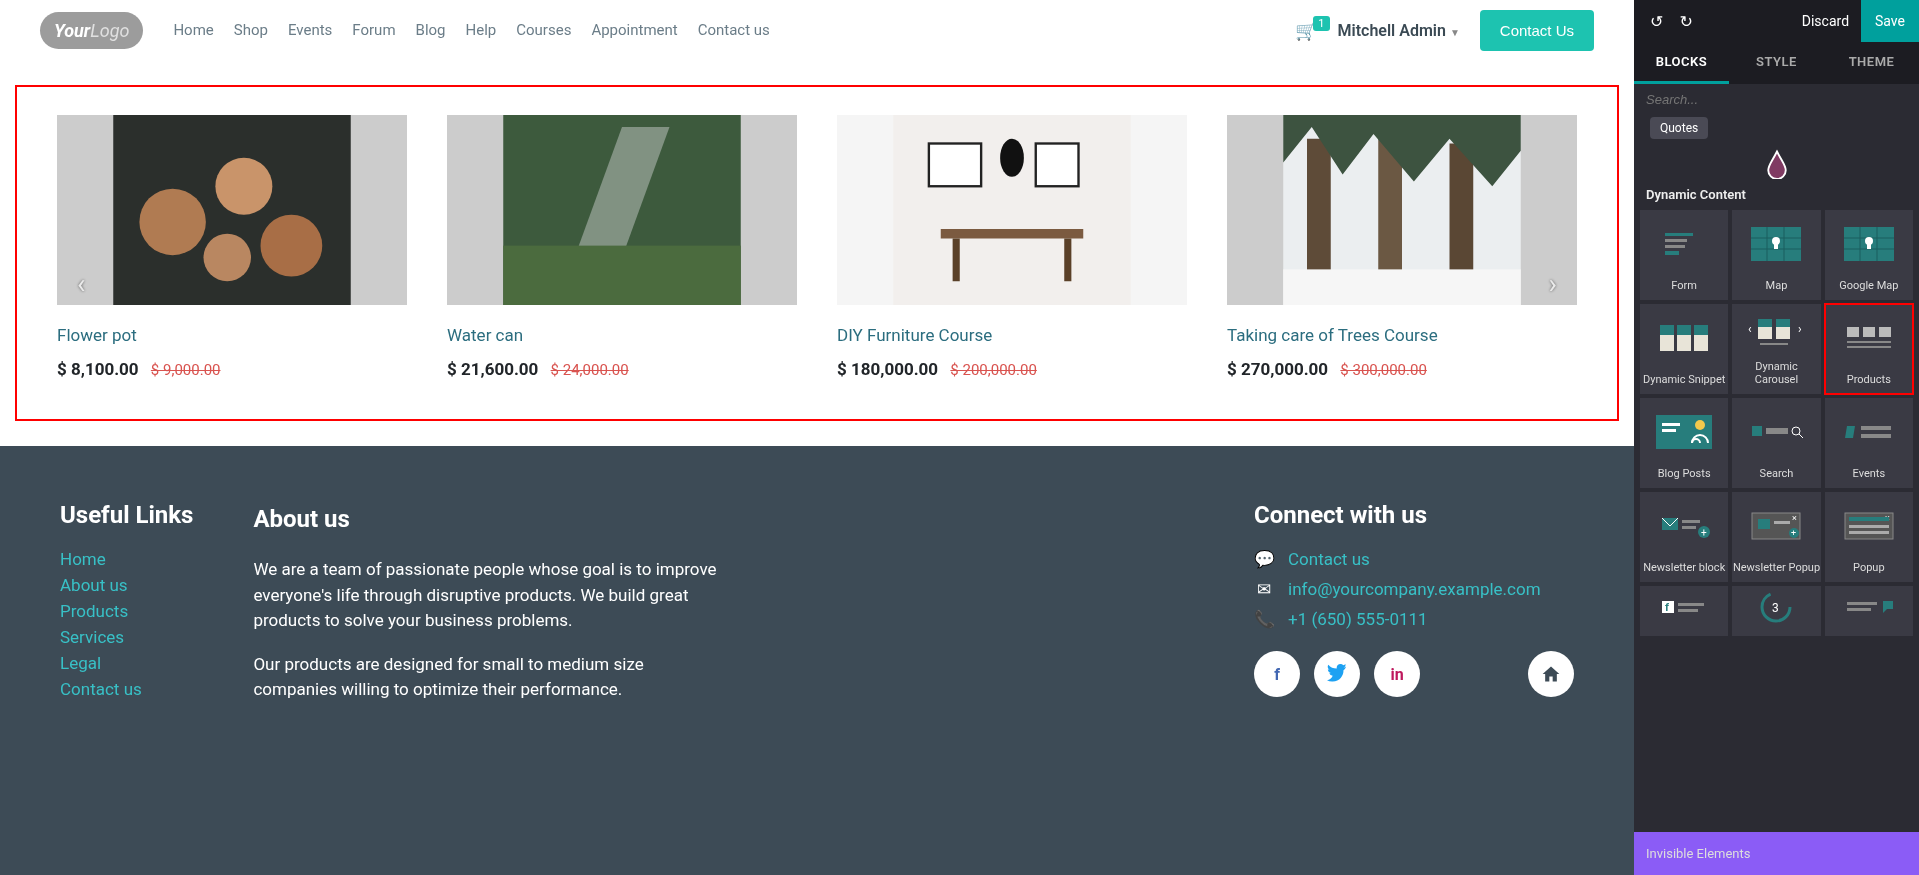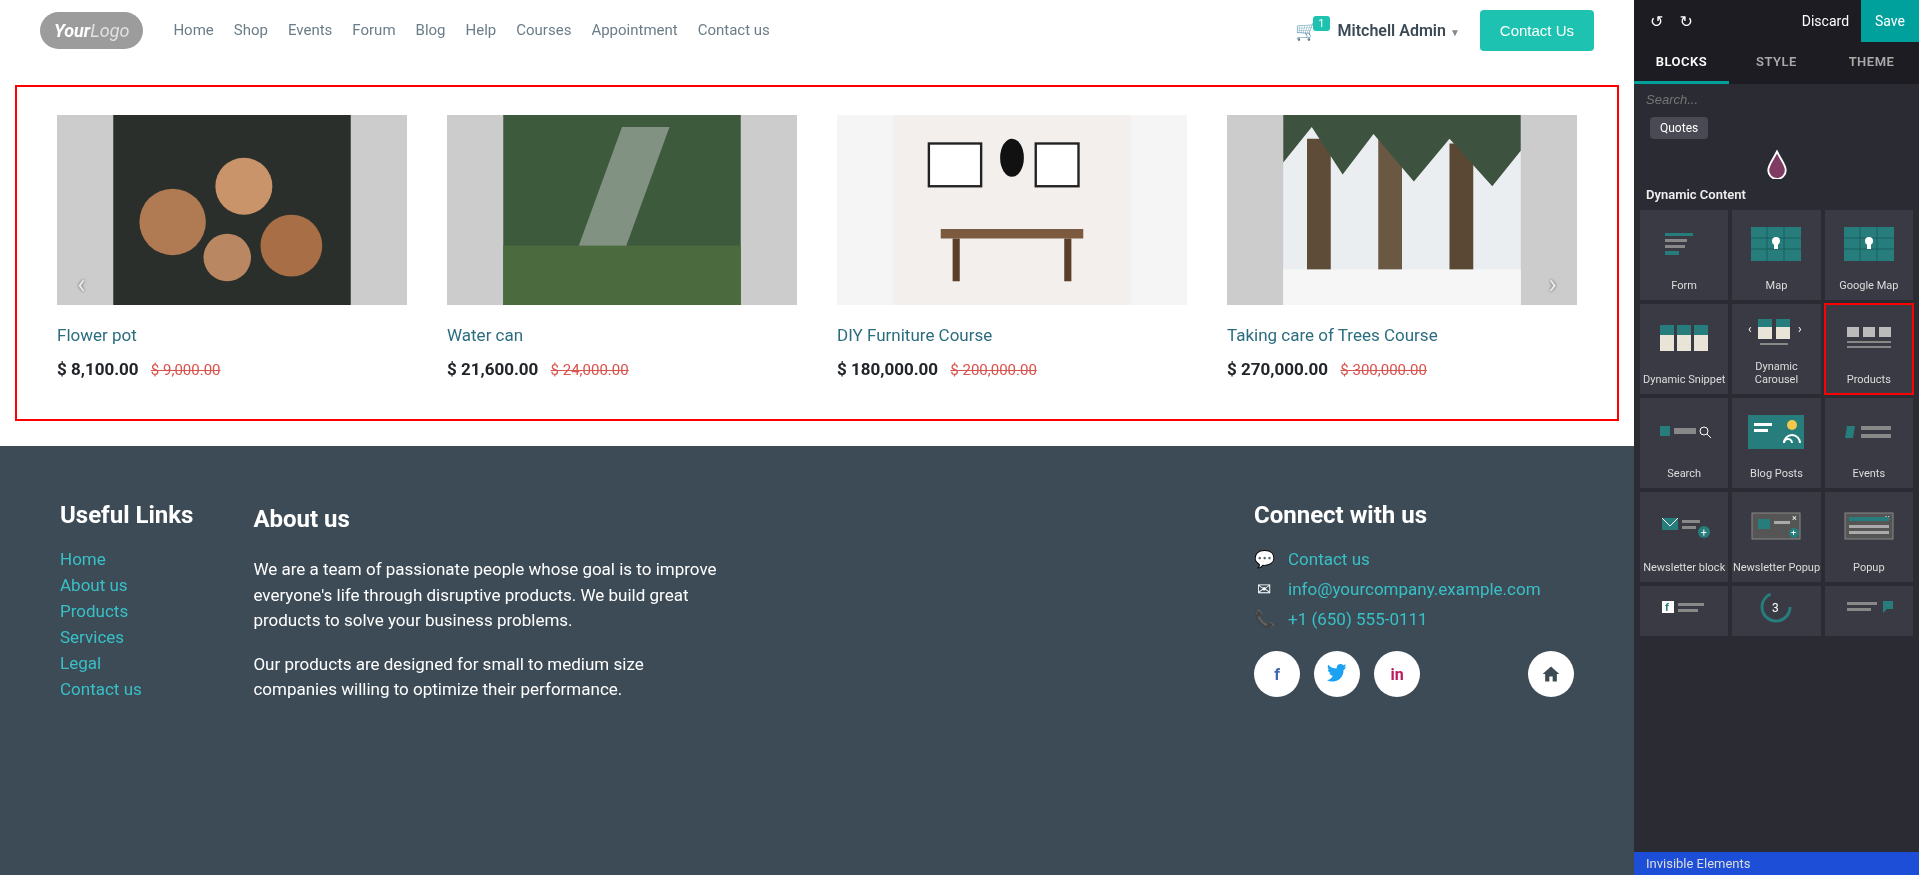--- a/index.html
+++ b/index.html
@@ -65,21 +65,21 @@
   .blocks-scroll::-webkit-scrollbar-track { background: #1c1c22; }
   .blocks-scroll::-webkit-scrollbar-thumb { background: #555; }
   .cat-pill { background: #4a4a55; color: #fff; font-size: 12px; padding: 4px 10px; border-radius: 4px; display: inline-block; margin: 2px 0 0 10px; }
   .drop-shape { width: 30px; height: 30px; margin: 10px auto 4px auto; }
   .section-title { font-size: 13px; font-weight: 600; margin: 8px 0 8px 6px; color: #eee; }
   .block-grid { display: grid; grid-template-columns: repeat(3, 1fr); gap: 4px; }
   .block-tile { background: #3a3a44; height: 90px; display: flex; flex-direction: column; align-items: center; justify-content: flex-end; padding-bottom: 8px; cursor: grab; position: relative; }
   .block-tile .thumb { flex: 1; width: 100%; display: flex; align-items: center; justify-content: center; }
   .block-tile .lbl { font-size: 11px; text-align: center; line-height: 1.2; color: #ddd; }
   .block-tile.highlight { outline: 2px solid #ff0000; outline-offset: -1px; }
-  .invisible-bar { background: #1d4ed8; padding: 4px 12px; font-size: 13px; color: #ddd; }
+  .invisible-bar { background: #8b5cf6; padding: 14px 12px; font-size: 13px; color: #ddd; }
 </style>
 </head>
 <body>
 
 <div class="main-area">
 
   <div class="topbar">
     <div class="logo"><span class="your">Your</span><span class="logotxt">Logo</span></div>
     <div class="navlinks">
       <a>Home</a>
@@ -332,45 +332,45 @@
               <rect x="38" y="6" width="12" height="10" fill="#bbb"></rect>
               <rect x="6" y="20" width="44" height="2" fill="#888"></rect>
               <rect x="6" y="25" width="44" height="2" fill="#888"></rect>
             </svg>
           </div>
         <div class="lbl">Products</div>
       </div>
 
       <div class="block-tile">
         <div class="thumb">
-            <svg width="56" height="20">
-              <rect x="4" y="4" width="10" height="10" fill="#277d7c"></rect>
-              <rect x="18" y="6" width="22" height="6" fill="#888"></rect>
-              <circle cx="48" cy="9" r="4" fill="none" stroke="#fff"></circle>
-              <line x1="51" y1="12" x2="55" y2="16" stroke="#fff"></line>
-            </svg>
-          </div>
-        <div class="lbl">Search</div>
-      </div>
-      <div class="block-tile">
-        <div class="thumb">
             <svg width="56" height="34">
               <rect width="56" height="34" fill="#277d7c"></rect>
               <circle cx="44" cy="10" r="5" fill="#f2c94c"></circle>
               <rect x="6" y="8" width="18" height="3" fill="#fff"></rect>
               <rect x="6" y="14" width="14" height="3" fill="#fff"></rect>
               <path d="M36 28 a8 8 0 0 1 16 0" fill="none" stroke="#fff" stroke-width="2"></path>
               <path d="M36 28 a4 4 0 0 1 8 0" fill="none" stroke="#fff" stroke-width="2"></path>
             </svg>
           </div>
         <div class="lbl">Blog Posts</div>
       </div>
       <div class="block-tile">
         <div class="thumb">
             <svg width="56" height="20">
+              <rect x="4" y="4" width="10" height="10" fill="#277d7c"></rect>
+              <rect x="18" y="6" width="22" height="6" fill="#888"></rect>
+              <circle cx="48" cy="9" r="4" fill="none" stroke="#fff"></circle>
+              <line x1="51" y1="12" x2="55" y2="16" stroke="#fff"></line>
+            </svg>
+          </div>
+        <div class="lbl">Search</div>
+      </div>
+      <div class="block-tile">
+        <div class="thumb">
+            <svg width="56" height="20">
               <polygon points="6,4 14,4 12,16 4,16" fill="#277d7c"></polygon>
               <rect x="20" y="4" width="30" height="4" fill="#888"></rect>
               <rect x="20" y="12" width="30" height="4" fill="#888"></rect>
             </svg>
           </div>
         <div class="lbl">Events</div>
       </div>
 
       <div class="block-tile">
         <div class="thumb">

